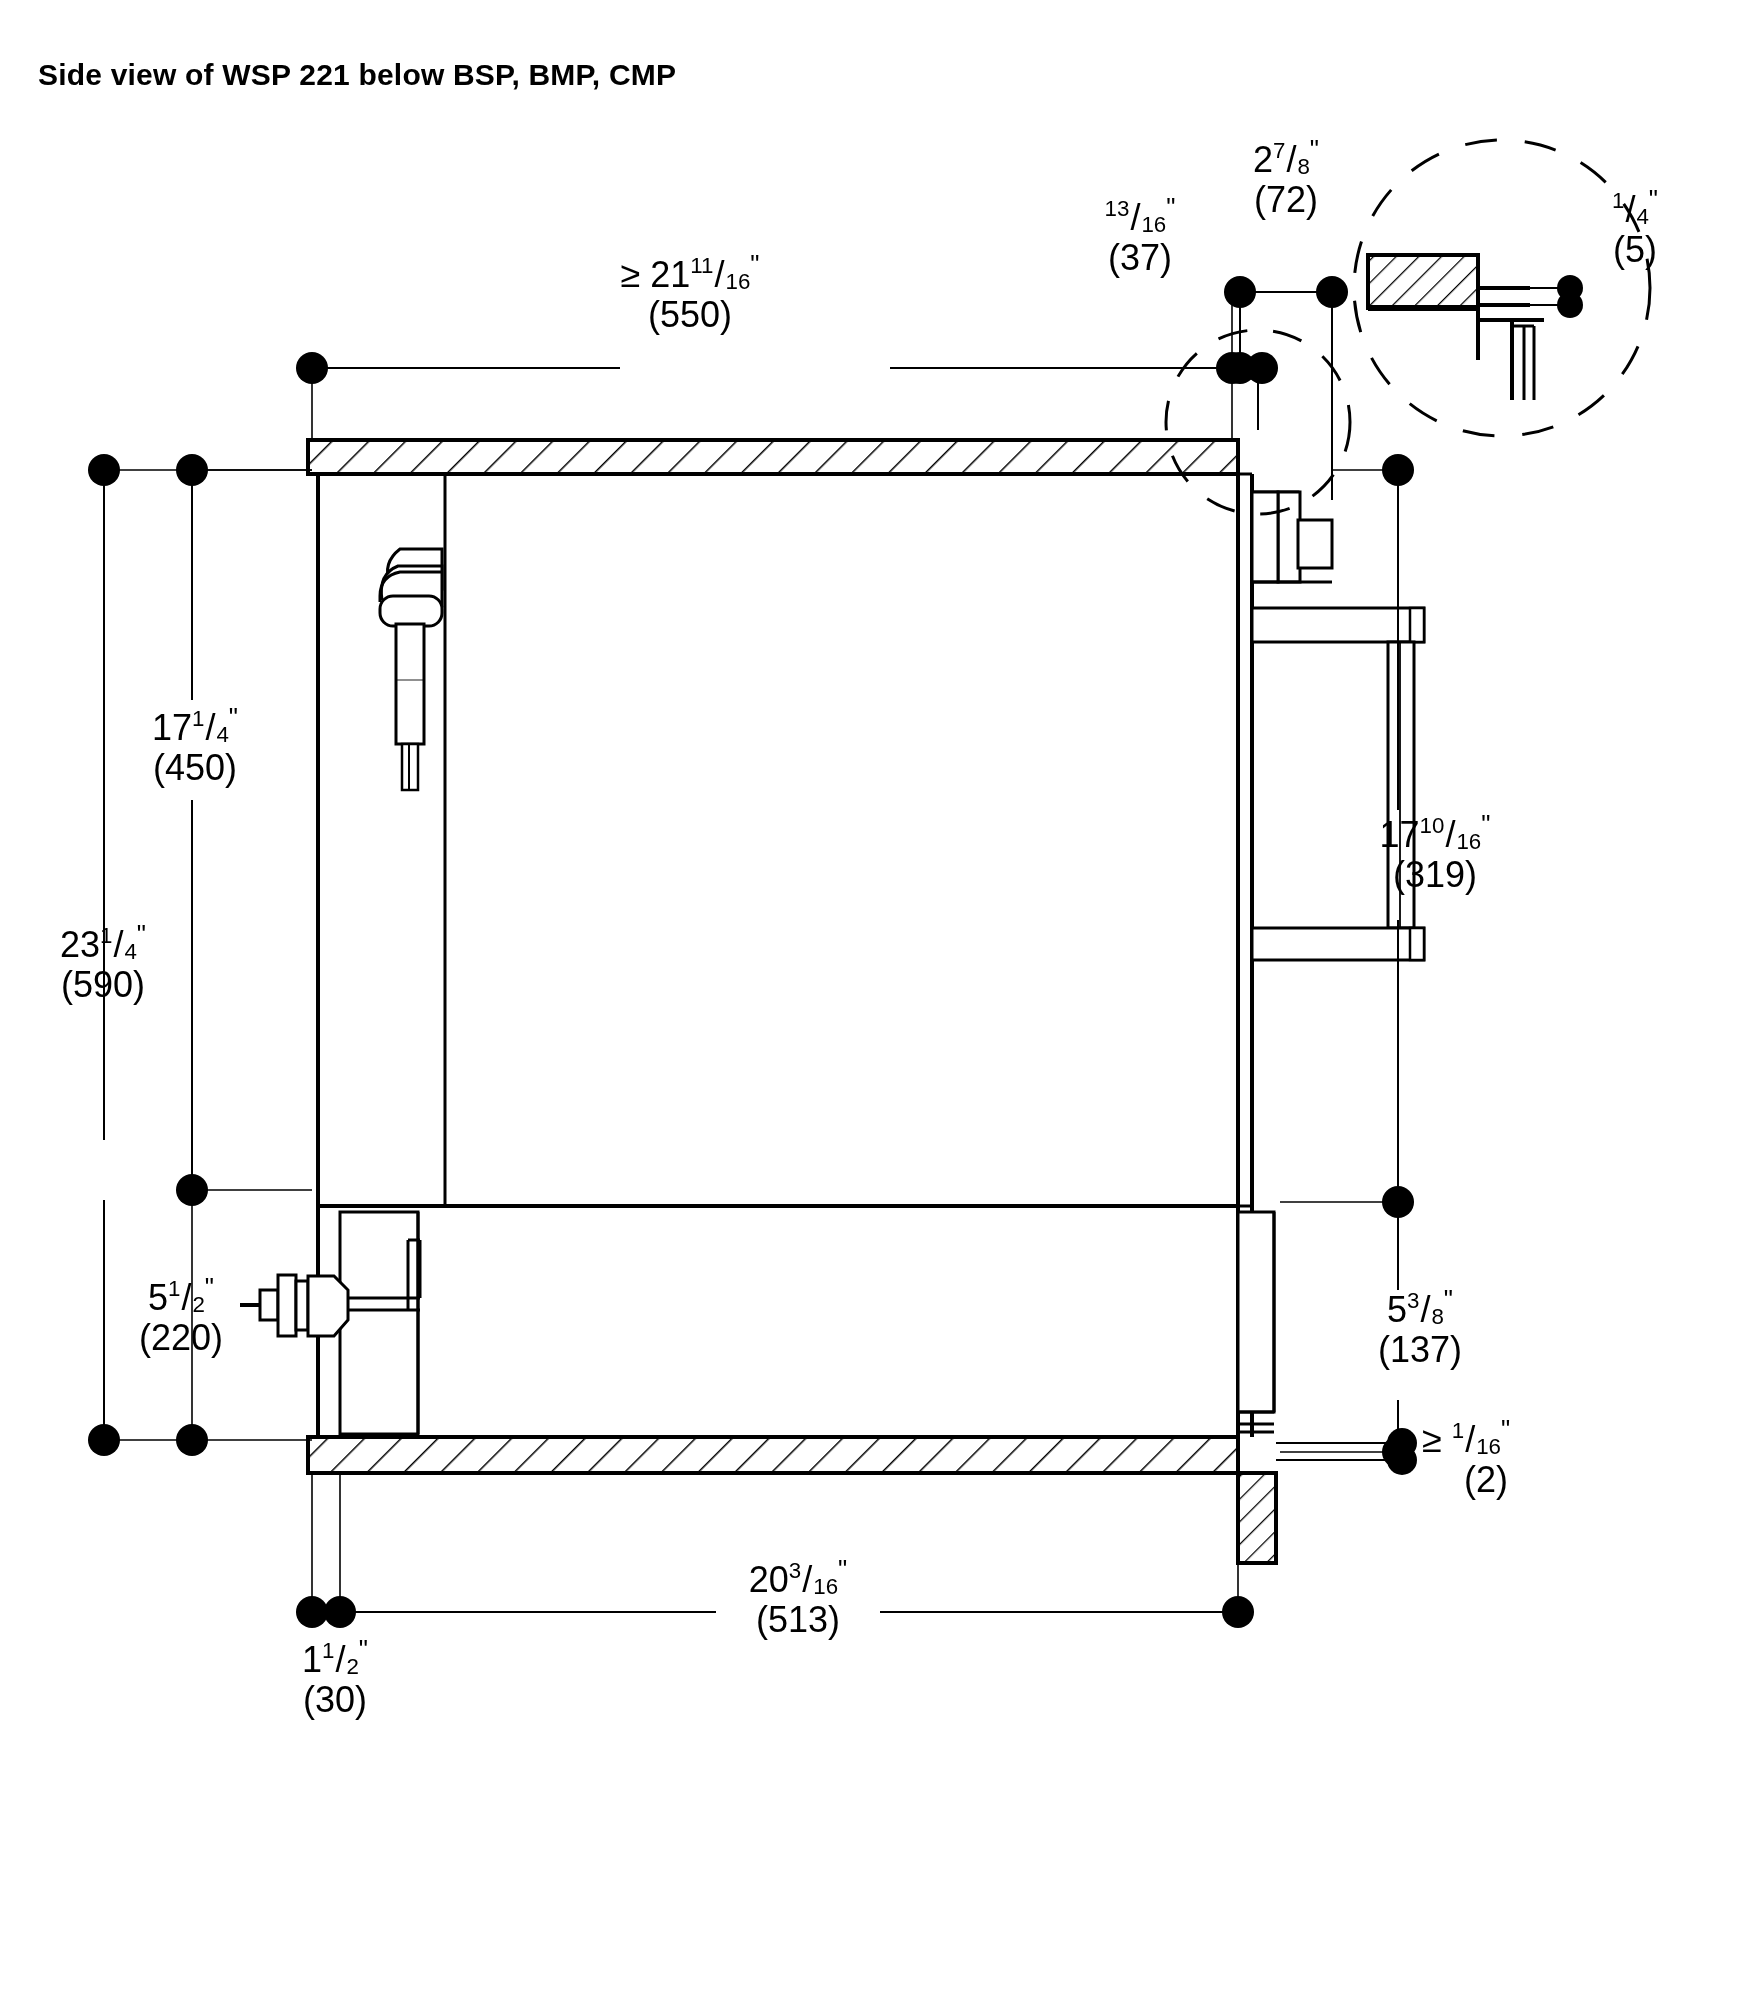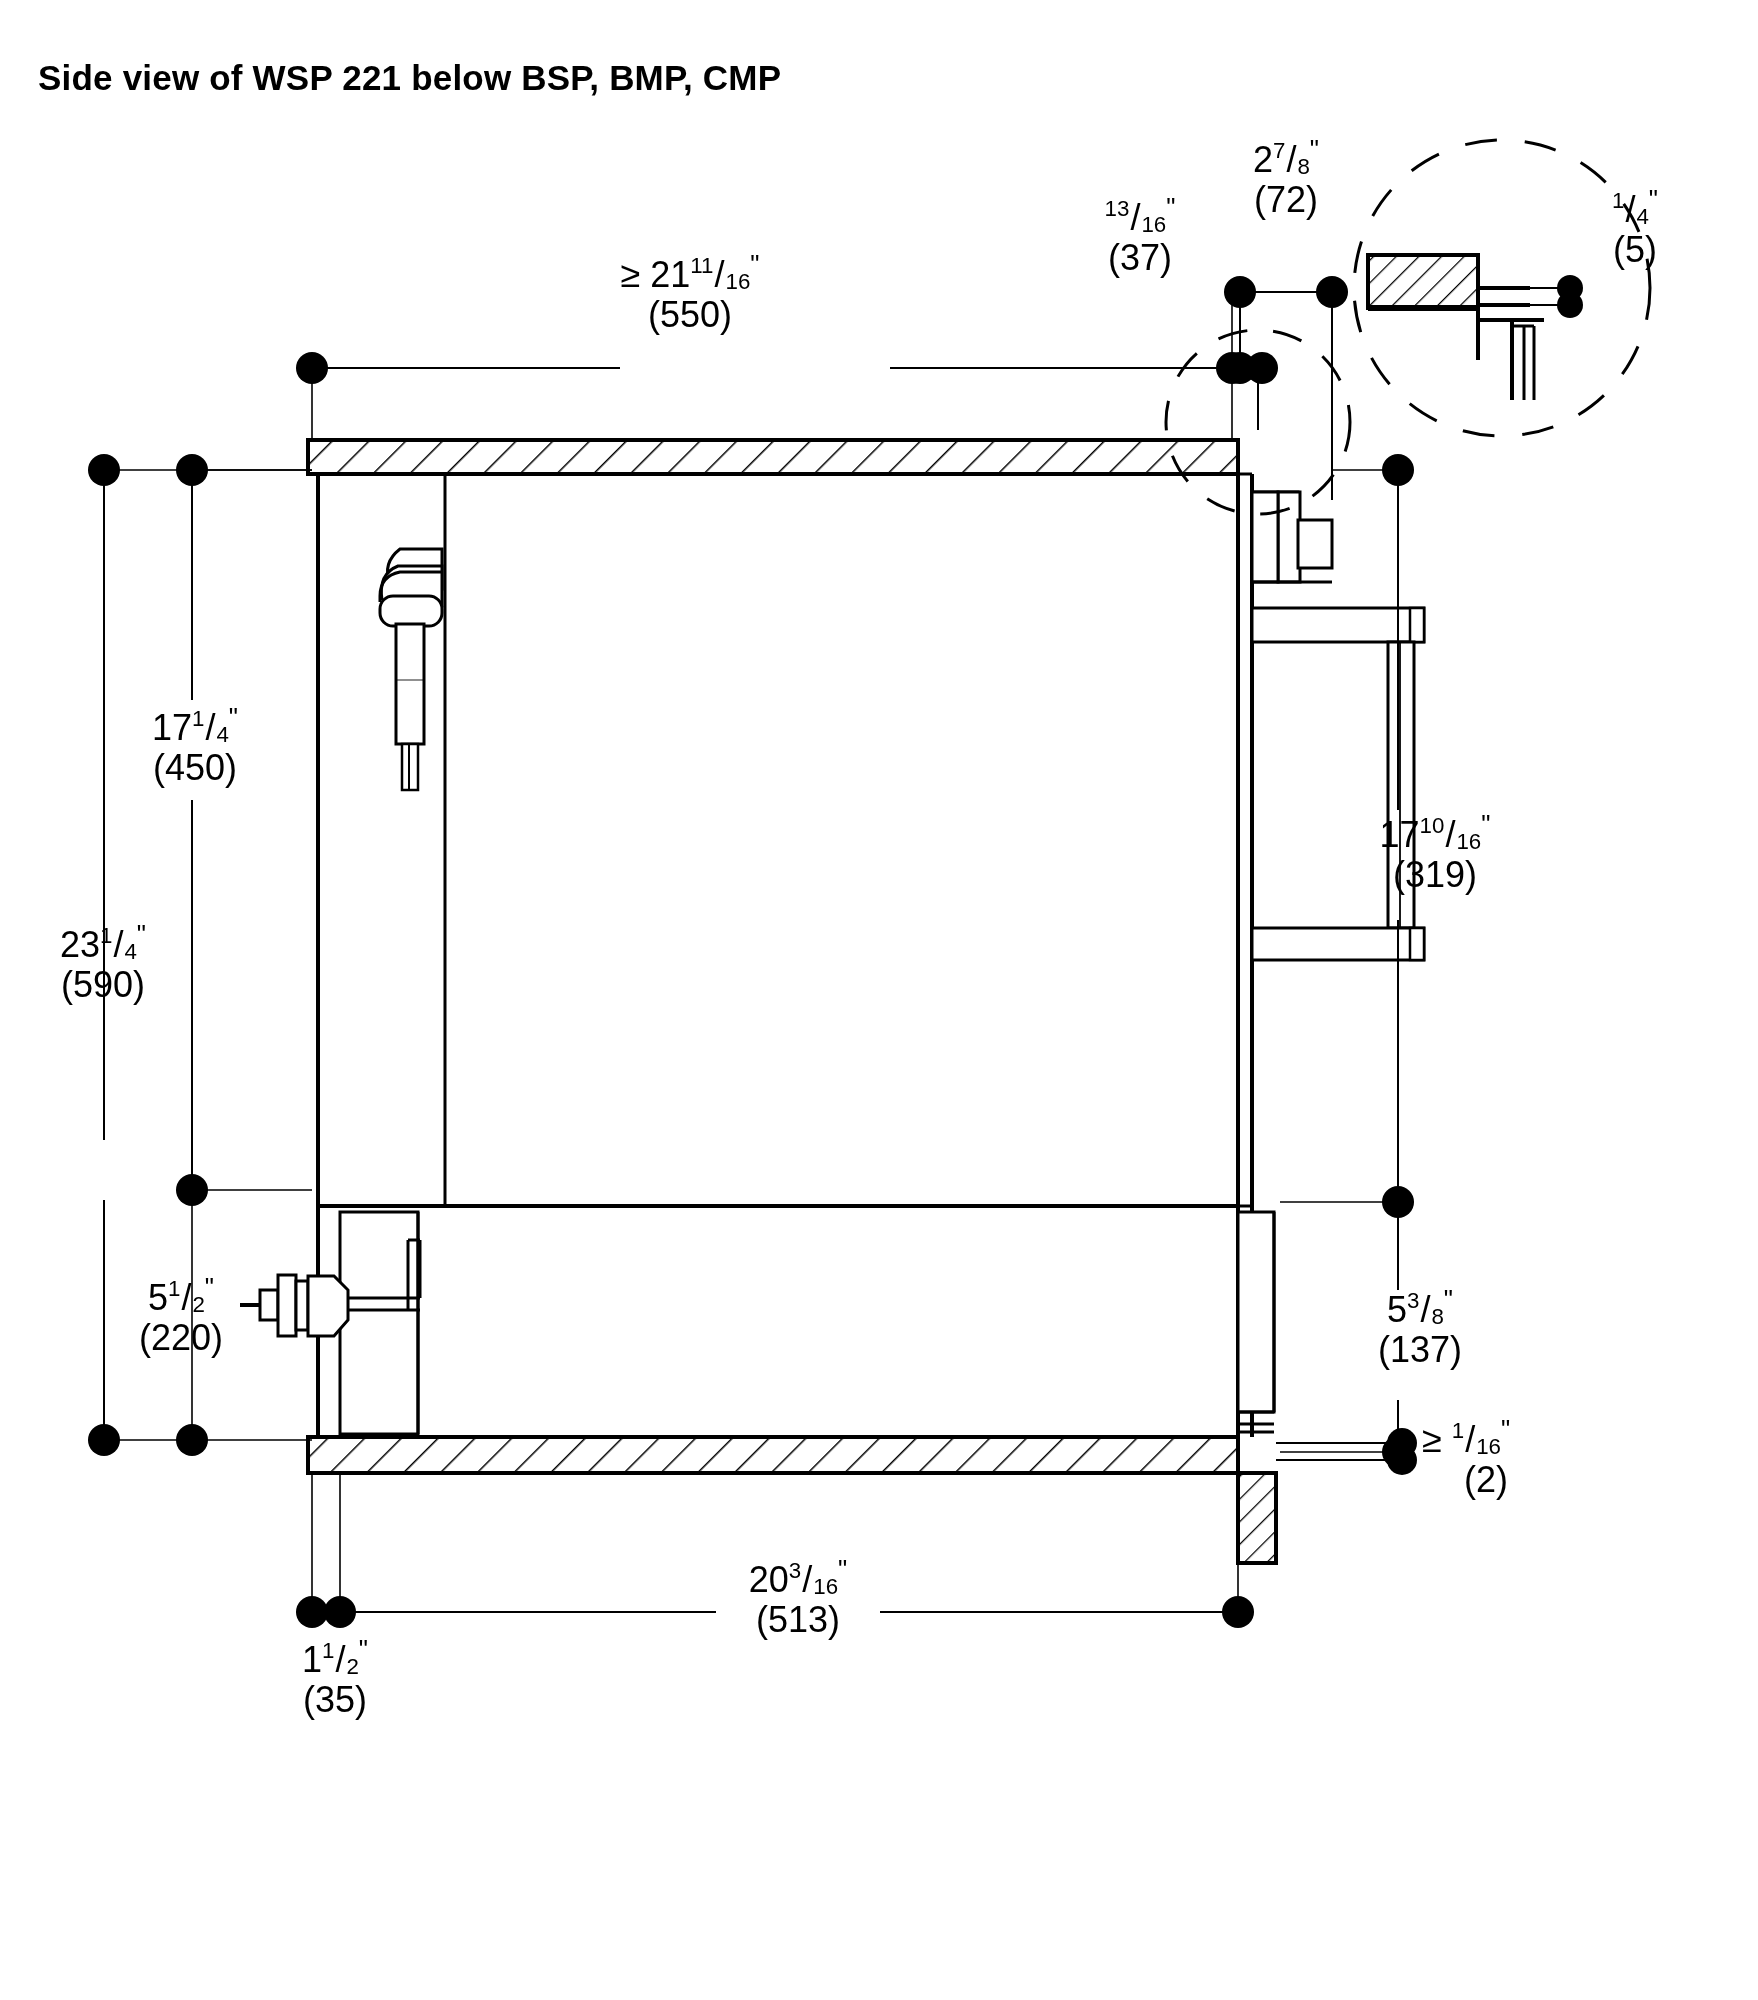--- a/index.html
+++ b/index.html
@@ -15,21 +15,21 @@
     position: relative;
     width: 1758px;
     height: 2000px;
     background: #ffffff;
     overflow: hidden;
   }
   #title {
     position: absolute;
     left: 38px;
     top: 58px;
-    font-size: 35px;
+    font-size: 30px;
     font-weight: bold;
     letter-spacing: 0.2px;
     white-space: nowrap;
   }
   #footer {
     position: absolute;
     left: 38px;
     top: 1812px;
     font-size: 34px;
     white-space: nowrap;
@@ -346,17 +346,17 @@
     <span class="ln" style="padding-left:42px;">(2)</span>
   </div>
 
   <div class="dim ctr" style="left:678px; top:1560px; width:240px;">
     <span class="ln frac"><span>20</span><sup>3</sup><span class="sl">/</span><sub>16</sub><span class="qt">"</span></span>
     <span class="ln">(513)</span>
   </div>
 
   <div class="dim ctr" style="left:240px; top:1640px; width:190px;">
     <span class="ln frac"><span>1</span><sup>1</sup><span class="sl">/</span><sub>2</sub><span class="qt">"</span></span>
-    <span class="ln">(35)</span>
+    <span class="ln">(30)</span>
   </div>
 
 
 </div>
 
 </body></html>

